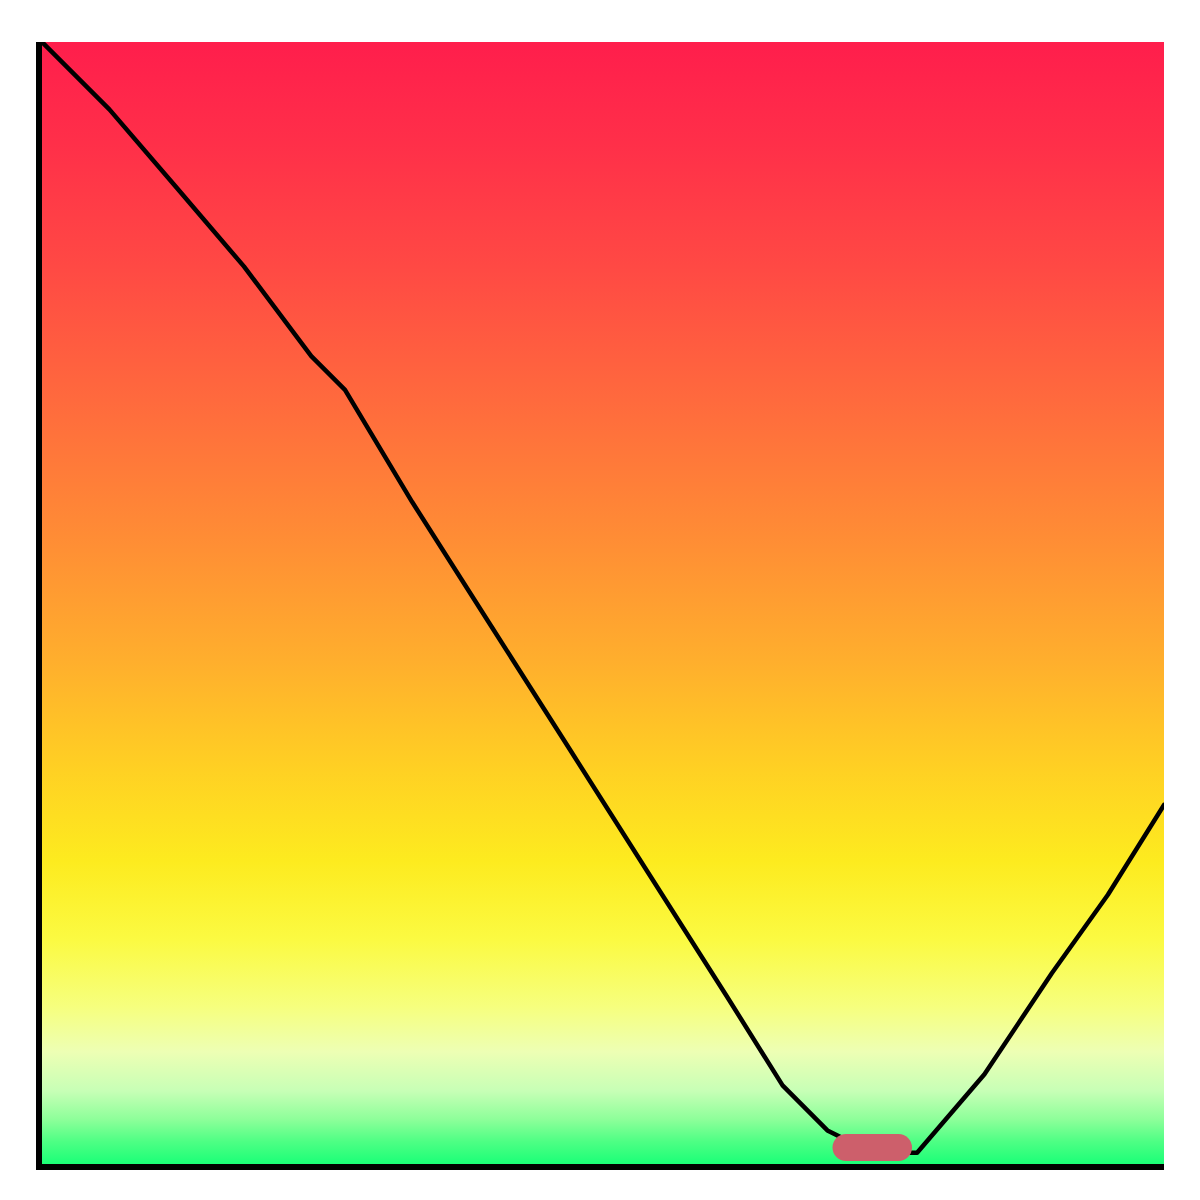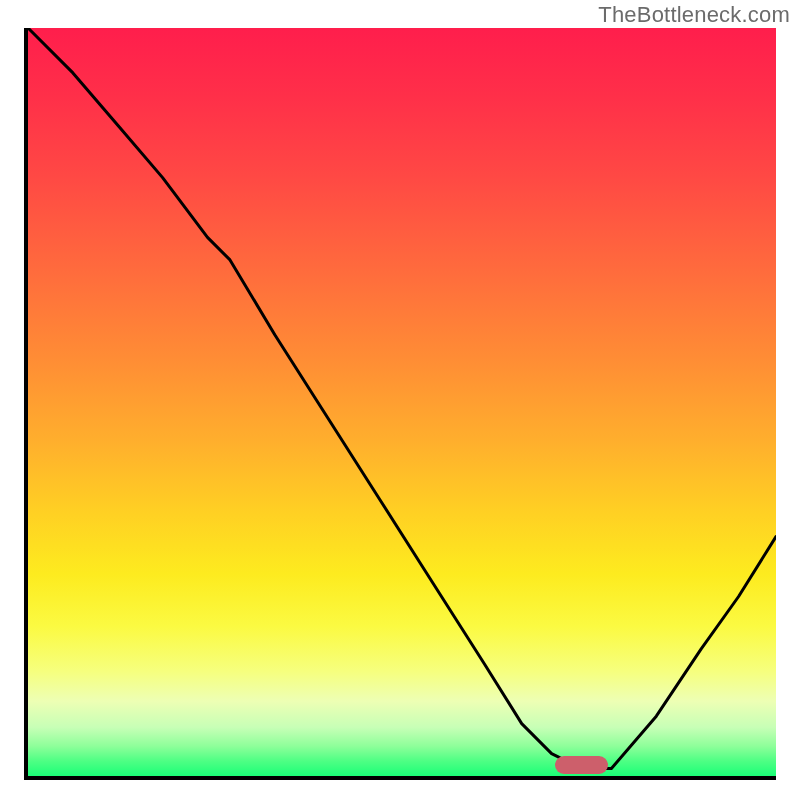--- a/index.html
+++ b/index.html
@@ -70,21 +70,20 @@
     width: 52px;
     height: 18px;
     border-radius: 9px;
     background: #cd5f6b;
   }
 </style>
 </head>
 <body>
 
 <div class="wrap">
-  <div class="watermark">TheBottleneck.com</div>
 
   <div class="plot">
 
     <div class="gradient"></div>
 
     <svg class="curve" viewBox="0 0 748 748" preserveAspectRatio="none">
       <path fill="none" stroke="#000" stroke-width="3" stroke-linecap="round" stroke-linejoin="round" d="M0.0 0.0 L44.9 44.9 L89.8 97.2 L134.6 149.6 L179.5 209.4 L202.0 231.9 L246.8 306.7 L299.2 389.0 L351.6 471.2 L403.9 553.5 L456.3 635.8 L493.7 695.6 L523.6 725.6 L553.5 740.5 L583.4 740.5 L628.3 688.2 L673.2 620.8 L710.6 568.5 L748.0 508.6"></path>
     </svg>
 
     <div class="marker" style="width: 52.36px; left: 527.34px; top: 727.78px;"></div>

